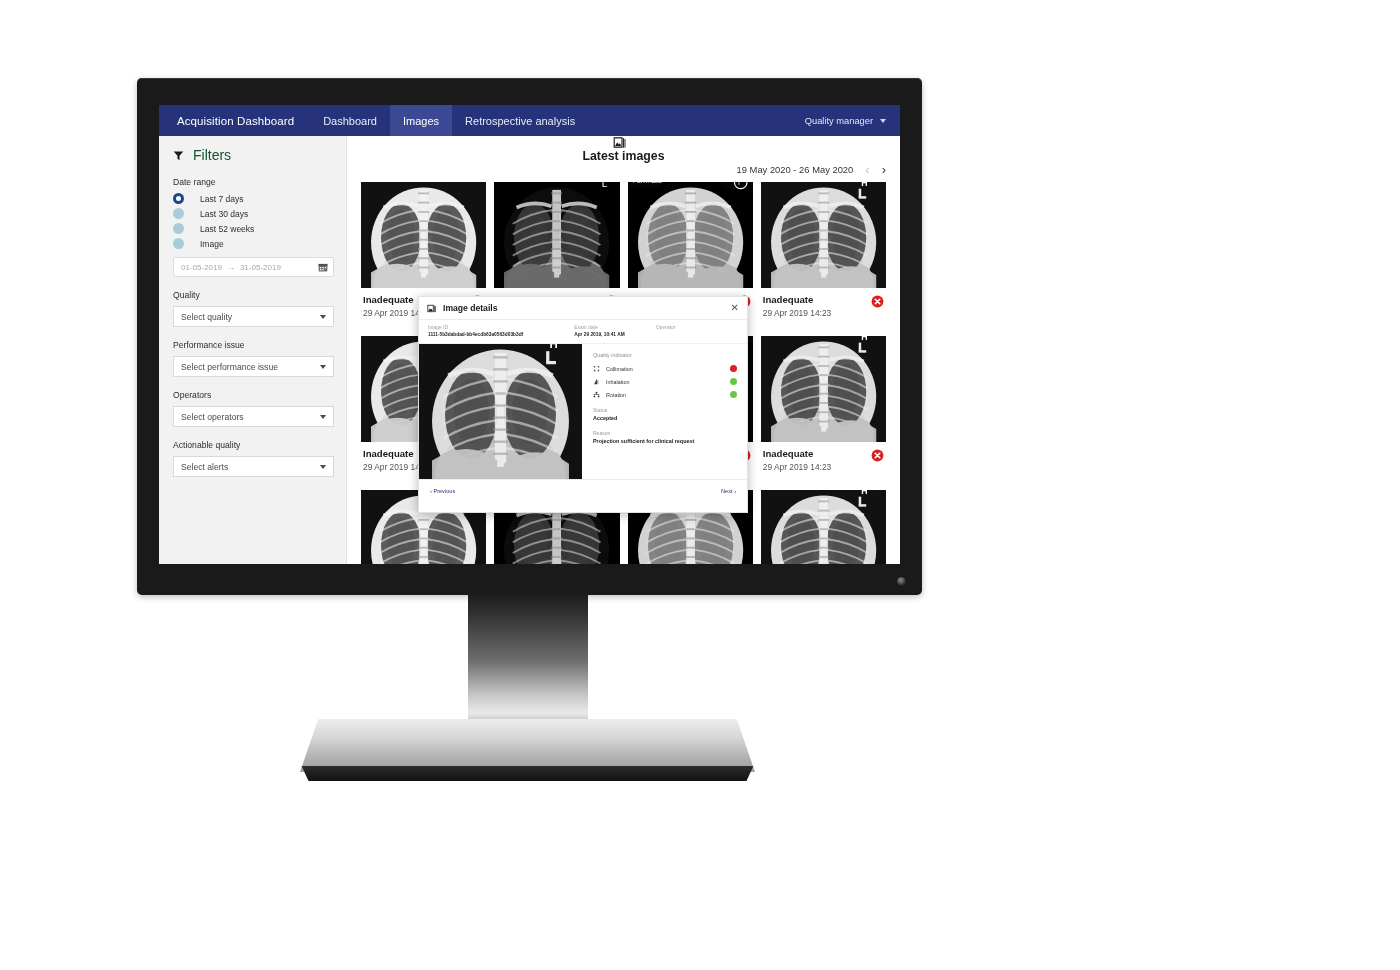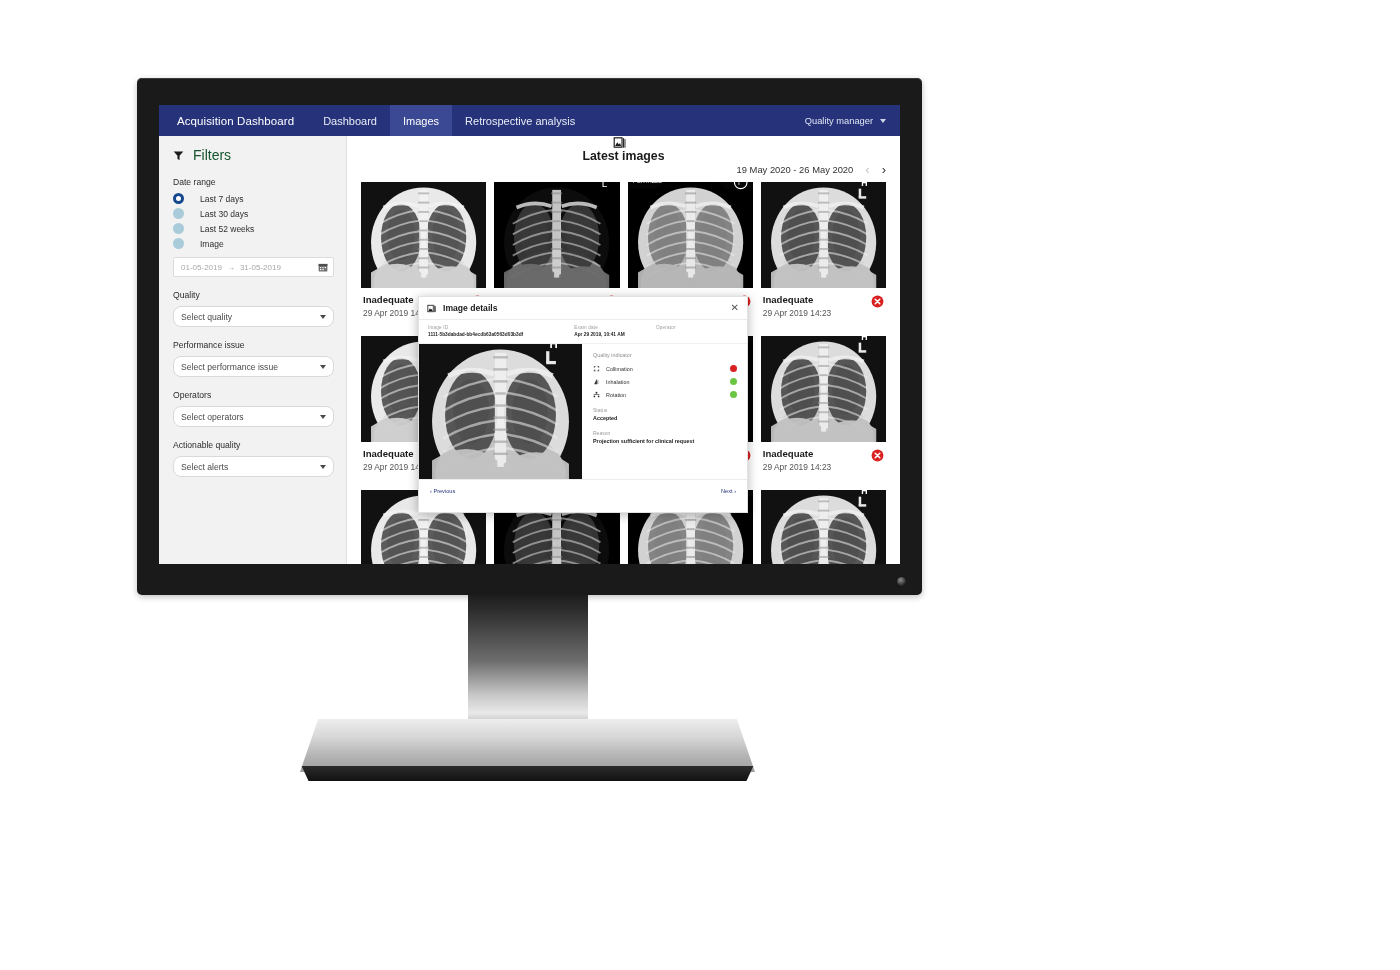--- a/index.html
+++ b/index.html
@@ -63,21 +63,21 @@
   .radio-row { display: flex; align-items: center; gap: 16px; margin-bottom: 4px; }
   .radio { width: 11px; height: 11px; border-radius: 50%; background: #a9cbda; flex: none; }
   .radio.on { background: #fff; border: 3px solid #16488f; }
   .radio-lbl { font-size: 8.5px; color: #2e2e2e; }
   .date-box { margin-top: 8px; height: 20px; background: #fff; border: 1px solid #dcdcdc;
               border-radius: 2px; display: flex; align-items: center; gap: 5px;
               padding: 0 5px 0 7px; }
   .date-txt { font-size: 8px; color: #a8a8a8; }
   .date-arrow { font-size: 8px; color: #9a9a9a; }
   .cal-ico { margin-left: auto; width: 10px; height: 10px; }
-  .select { height: 21px; background: #fff; border: 1px solid #d9d9d9; border-radius: 8px;
+  .select { height: 21px; background: #fff; border: 1px solid #d9d9d9; border-radius: 0;
             display: flex; align-items: center; padding: 0 7px; }
   .select-txt { font-size: 8.6px; color: #4a4a4a; }
   .select-caret { margin-left: auto; width: 0; height: 0;
                   border-left: 3.5px solid transparent; border-right: 3.5px solid transparent;
                   border-top: 4.5px solid #4a4a4a; }
 
   
   .content { flex: 1; background: #ffffff; position: relative; padding: 0 14px; }
   .content-head { display: flex; align-items: center; height: 46px; flex-direction: column; }
   .ch-icon { width: 13px; height: 13px; margin-right: 9px; }

